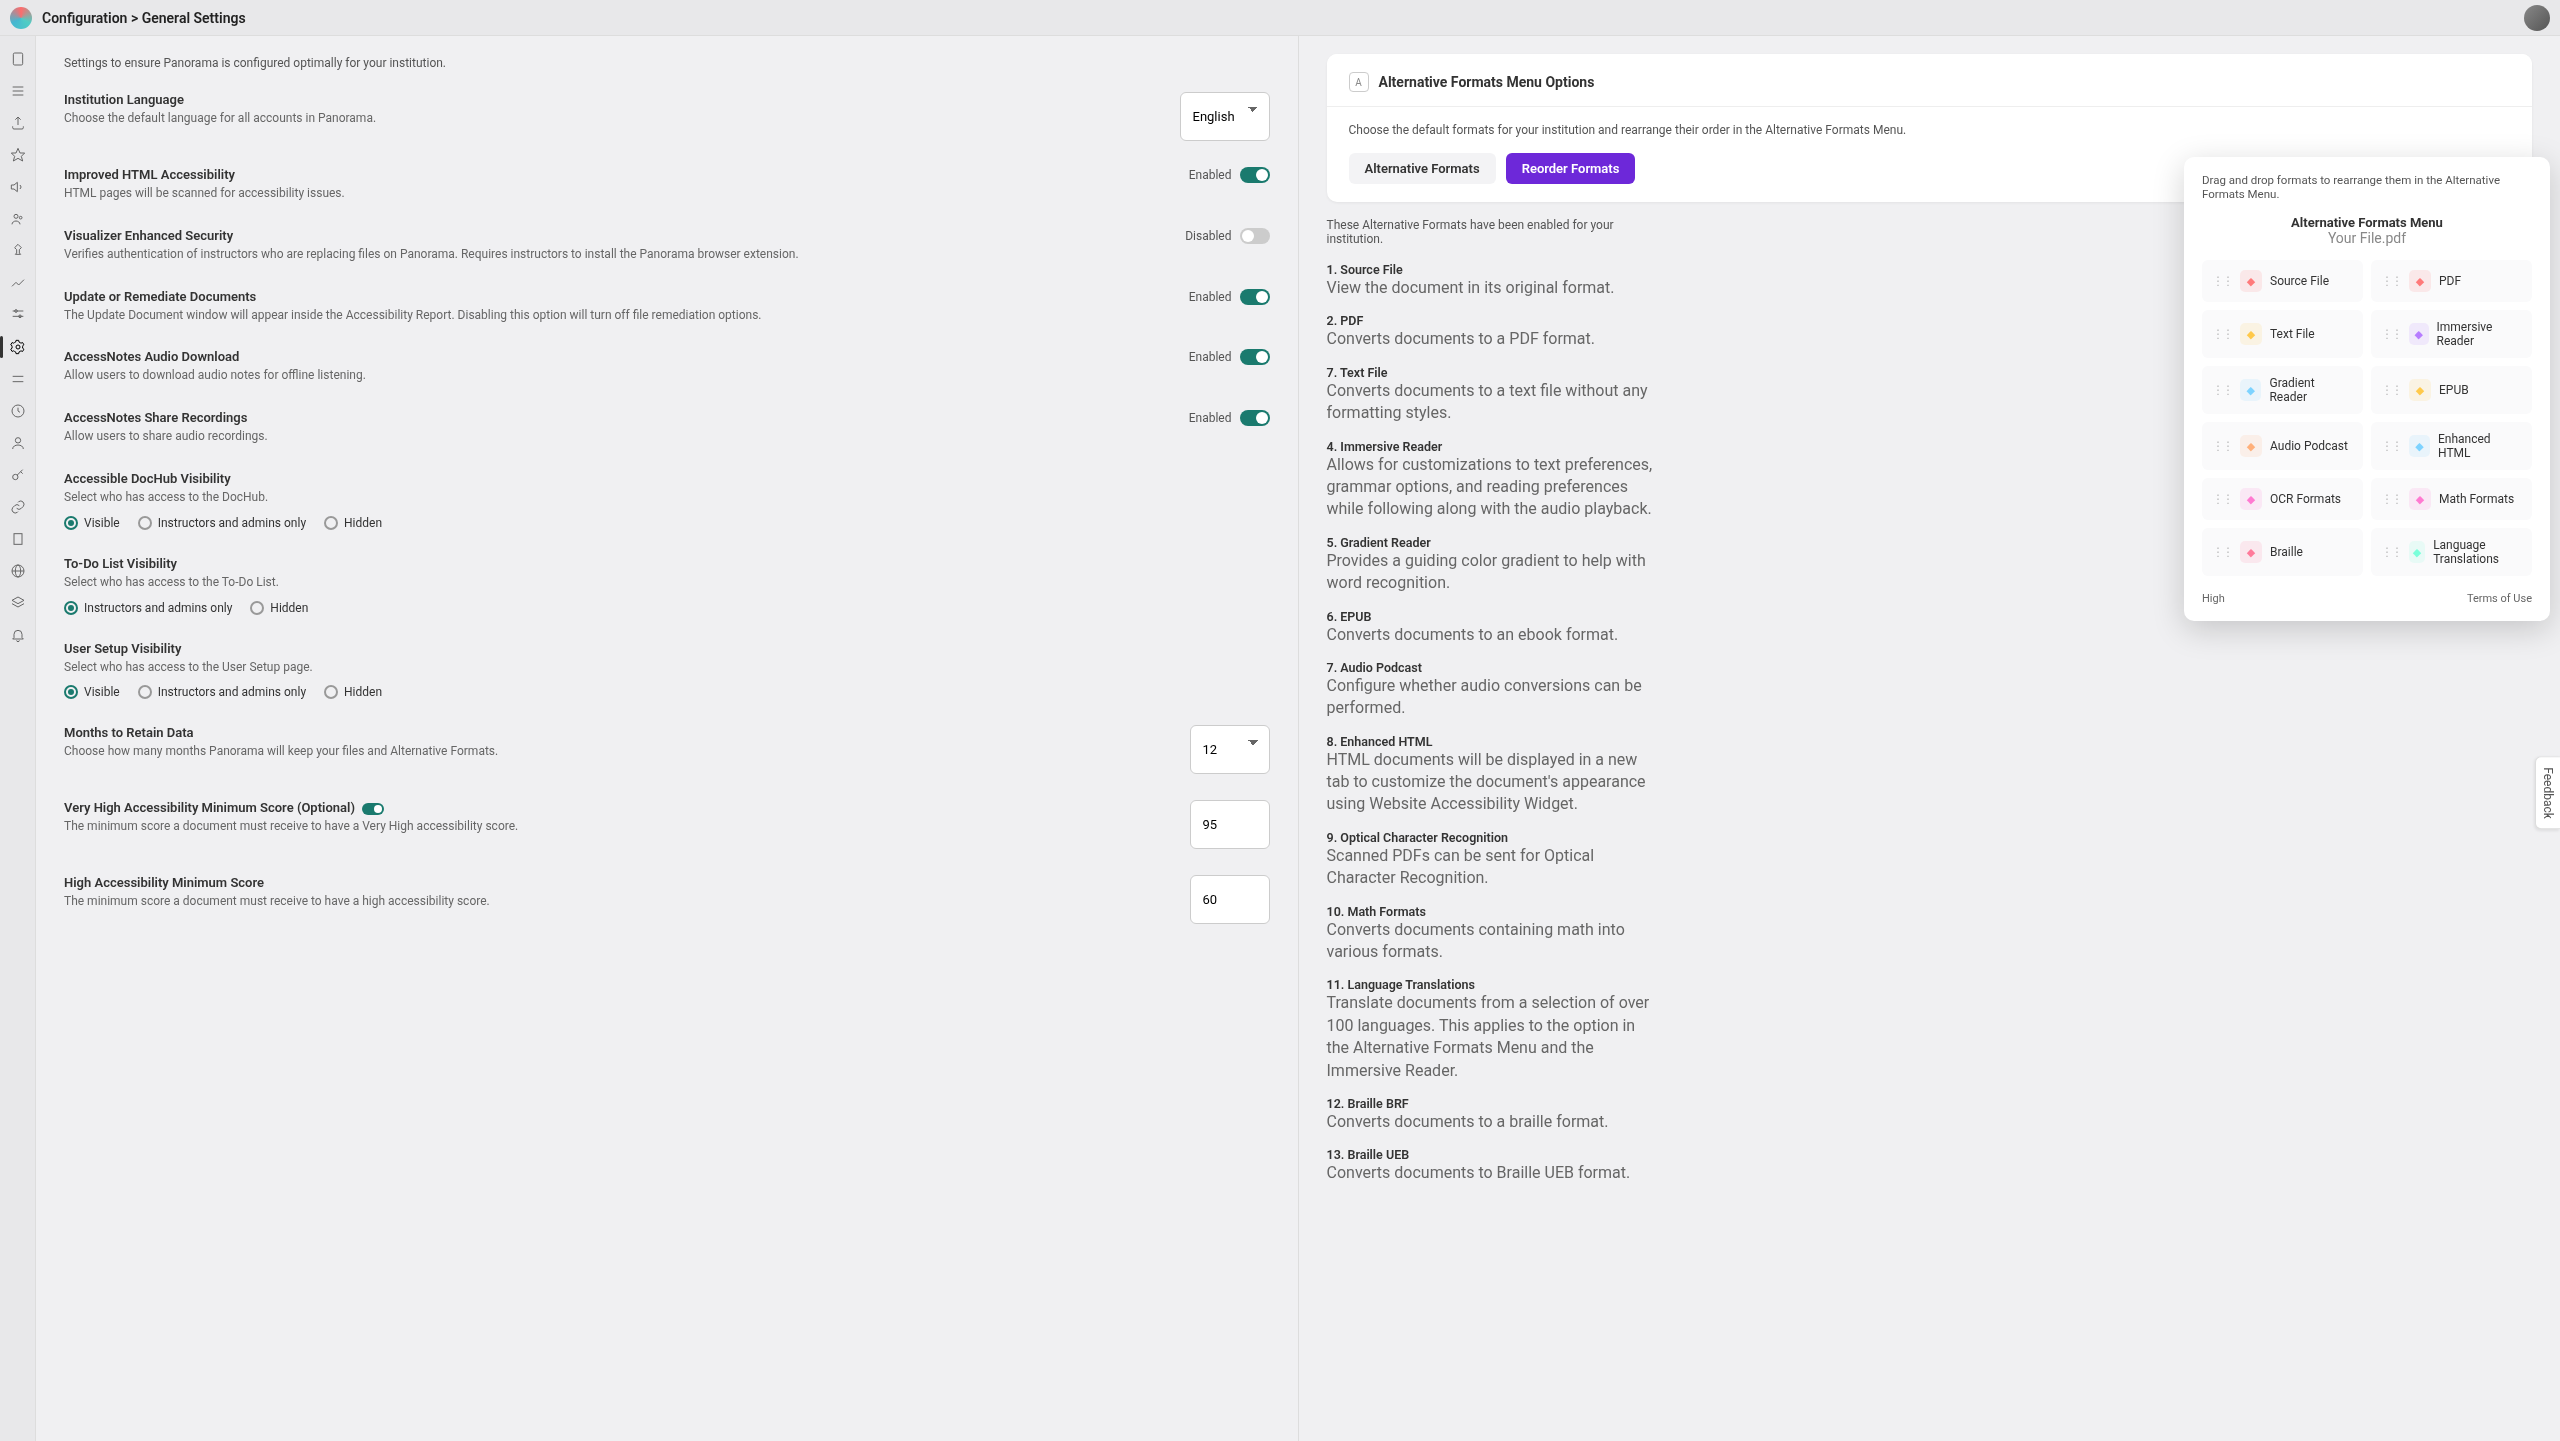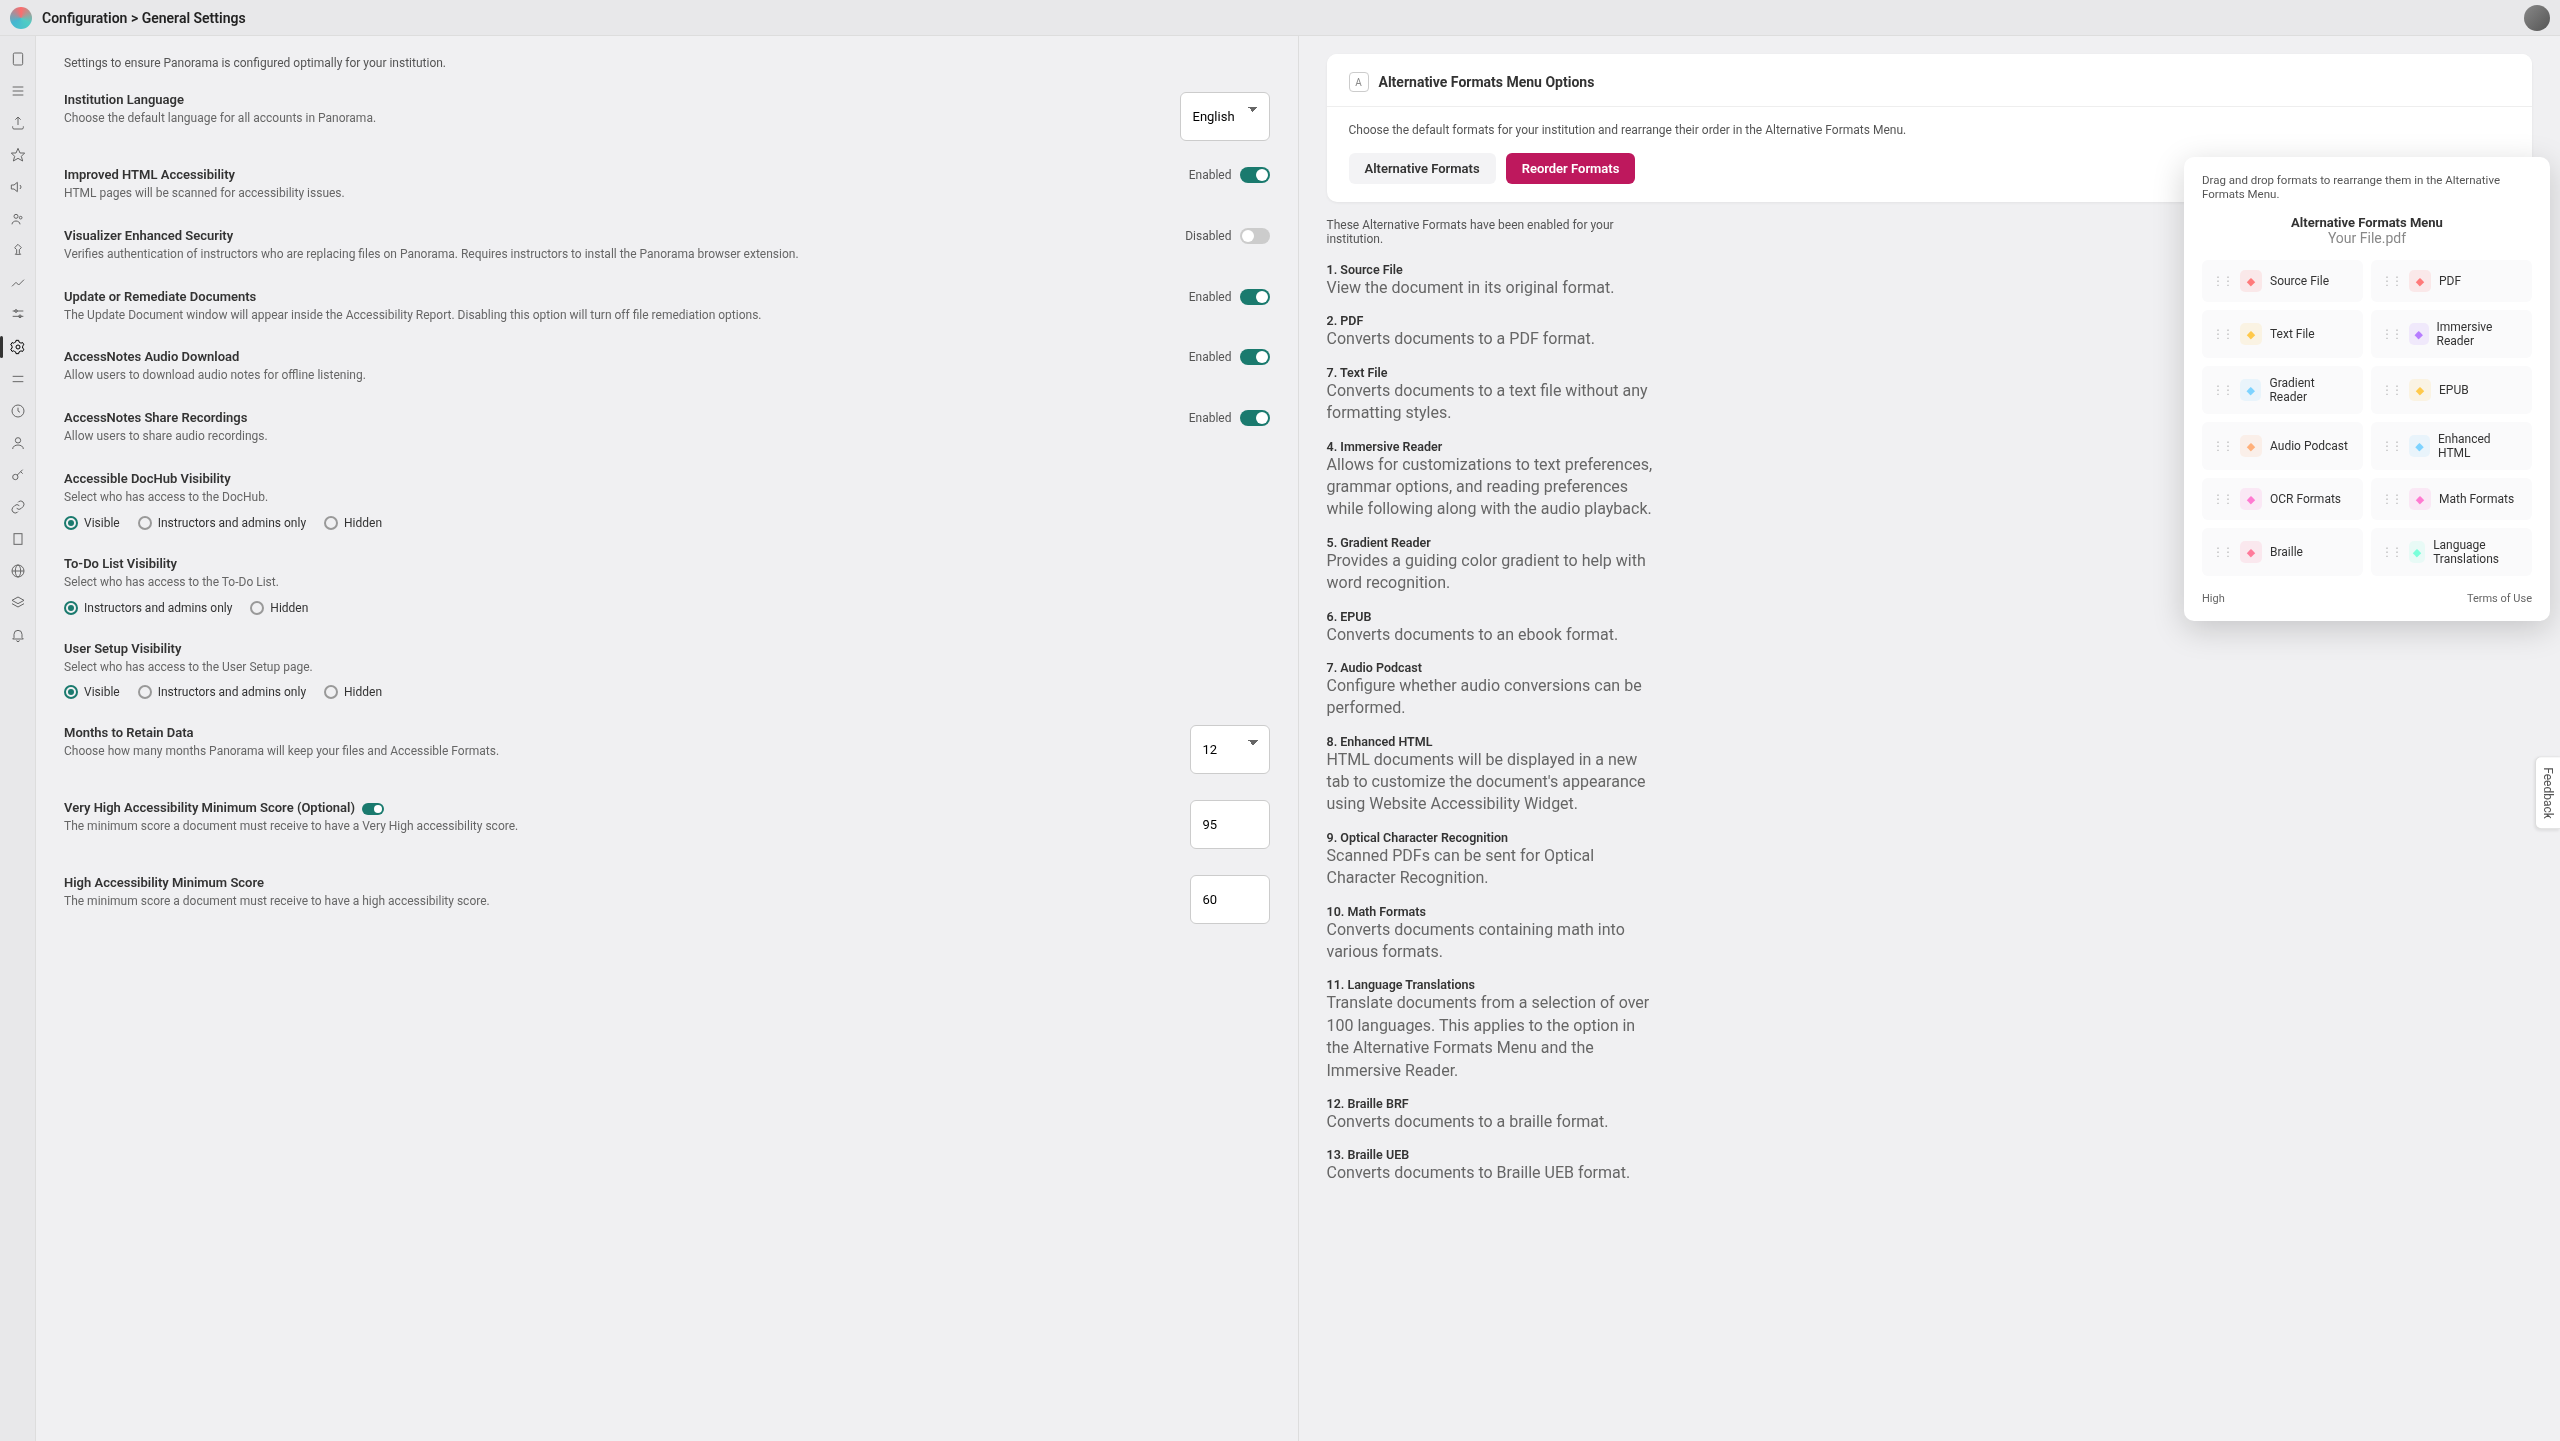--- a/index.html
+++ b/index.html
@@ -46,21 +46,21 @@
 select.dropdown { width: 90px; appearance: none; background-image: linear-gradient(45deg, transparent 50%, #666 50%), linear-gradient(135deg, #666 50%, transparent 50%); background-position: calc(100% - 16px) 14px, calc(100% - 11px) 14px; background-size: 5px 5px; background-repeat: no-repeat; padding-right: 28px; }
 .num-input { text-align: left; }
 
 .card { background: #fff; border-radius: 10px; box-shadow: 0 1px 3px rgba(0,0,0,.06); margin-bottom: 16px; padding: 18px 22px; }
 .card-header { display: flex; align-items: center; gap: 10px; border-bottom: 1px solid #eee; padding-bottom: 14px; margin: -18px -22px 16px; padding-left: 22px; padding-right: 22px; padding-top: 18px; background: #fff; border-radius: 10px 10px 0 0; }
 .card-title { font-weight: 700; font-size: 14px; }
 .card-desc { font-size: 12px; color: #555; margin-bottom: 16px; }
 .tab-row { display: flex; gap: 10px; }
 .tab-btn { padding: 8px 16px; border-radius: 6px; font-size: 13px; font-weight: 600; cursor: pointer; border: none; }
 .tab-btn.sec { background: #f3f3f5; color: #333; }
-.tab-btn.pri { background: #be185d; color: #fff; }
+.tab-btn.pri { background: #6d28d9; color: #fff; }
 
 .format-list { margin-top: 10px; }
 .fmt-item { margin-bottom: 14px; }
 .fmt-title { font-weight: 600; font-size: 12.5px; }
 .fmt-desc { font-size: 16px; color: #666; line-height: 1.4; }
 
 .floating-card { position: absolute; top: 121px; right: 10px; width: 366px; background: #fff; border-radius: 10px; box-shadow: 0 8px 32px rgba(0,0,0,.18); padding: 16px 18px; z-index: 20; }
 .floating-intro { font-size: 11.5px; color: #555; margin-bottom: 14px; }
 .floating-header { text-align: center; margin-bottom: 14px; }
 .floating-title { font-weight: 700; font-size: 13px; }
@@ -295,21 +295,21 @@
               <span class="radio sel"><span class="radio-dot"></span>Visible</span>
               <span class="radio "><span class="radio-dot"></span>Instructors and admins only</span>
               <span class="radio "><span class="radio-dot"></span>Hidden</span>
             </div>
           </div>
         </div>
 
       <div class="setting">
         <div class="setting-text">
           <div class="setting-title">Months to Retain Data</div>
-          <div class="setting-desc">Choose how many months Panorama will keep your files and Accessible Formats.</div>
+          <div class="setting-desc">Choose how many months Panorama will keep your files and Alternative Formats.</div>
         </div>
         <div class="setting-ctrl">
           <select class="dropdown" style="width:52px">
             <option>12</option>
           </select>
         </div>
       </div>
 
       <div id="scores-ct">
           <div class="setting">

